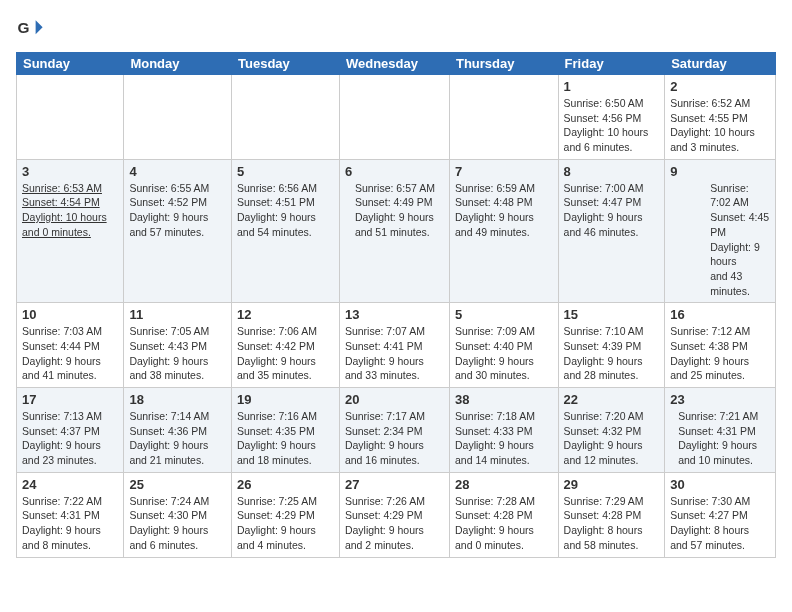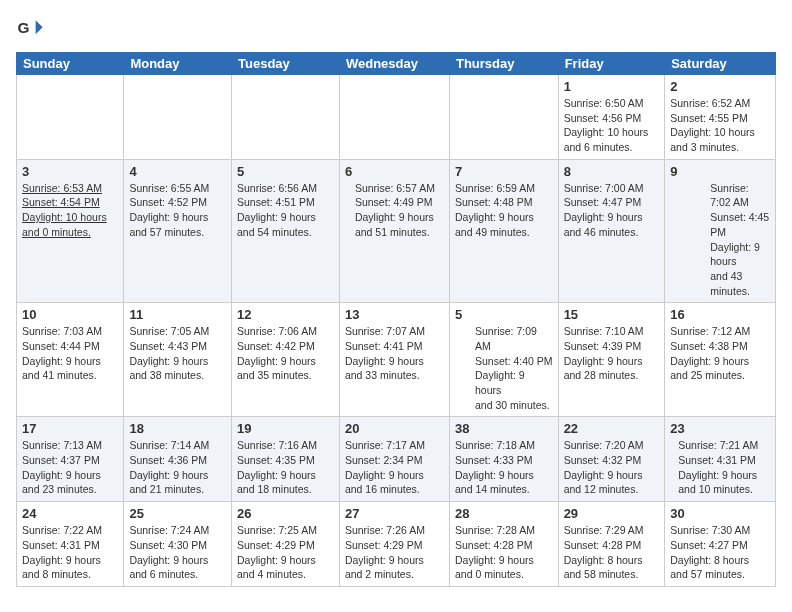--- a/index.html
+++ b/index.html
@@ -196,21 +196,21 @@
         </td>
         <td>
           <span class="day-num">13</span>
           <div class="day-info" style="white-space: pre-line;">Sunrise: 7:07 AM
 Sunset: 4:41 PM
 Daylight: 9 hours
 and 33 minutes.</div>
         </td>
         <td>
           <span class="day-num">5</span>
-          <div class="day-info" style="white-space: pre-line; margin-left: 20px;">Sunrise: 7:09 AM
+          <div class="day-info" style="white-space: pre-line;">Sunrise: 7:09 AM
 Sunset: 4:40 PM
 Daylight: 9 hours
 and 30 minutes.</div>
         </td>
         <td>
           <span class="day-num">15</span>
           <div class="day-info" style="white-space: pre-line;">Sunrise: 7:10 AM
 Sunset: 4:39 PM
 Daylight: 9 hours
 and 28 minutes.</div>

